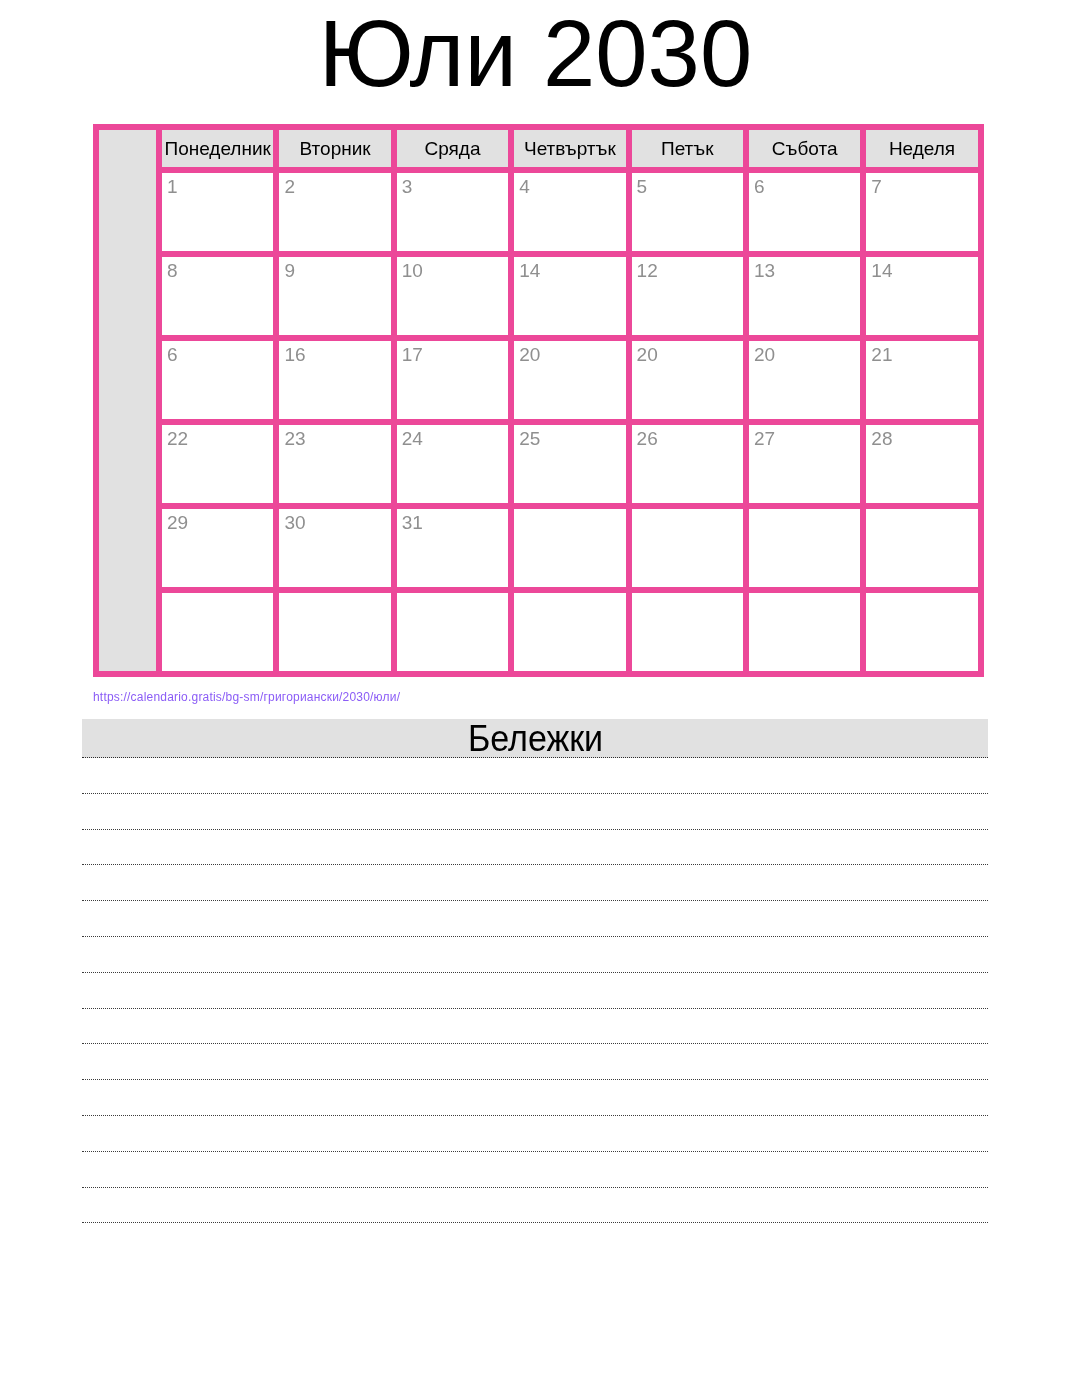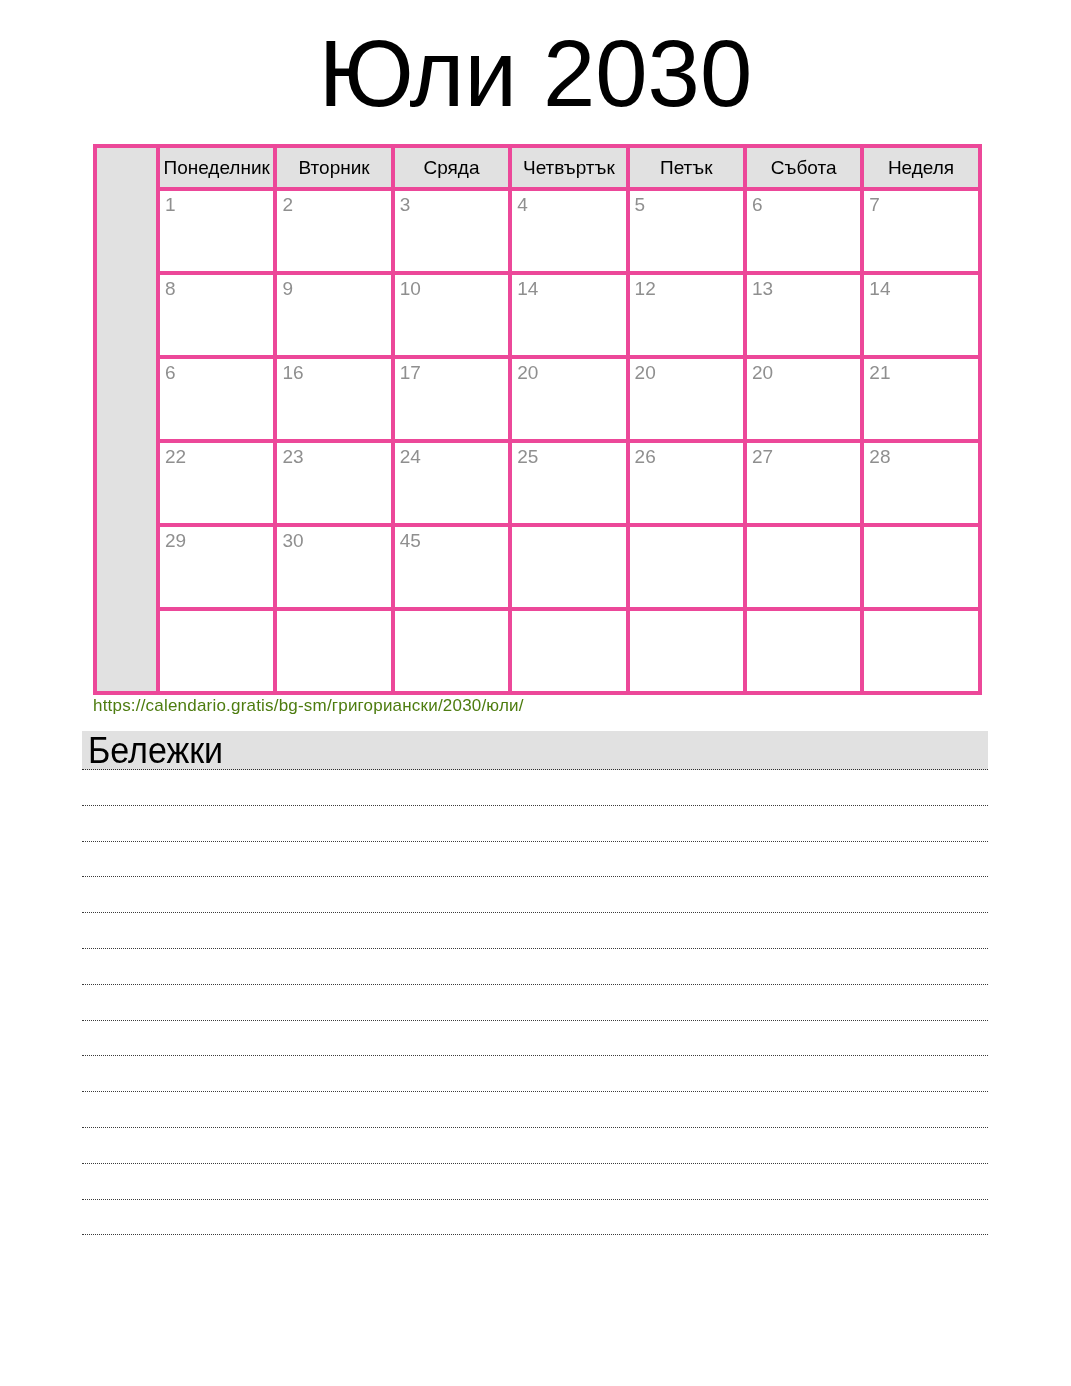--- a/index.html
+++ b/index.html
@@ -7,38 +7,37 @@
   body {
     width: 1071px;
     height: 1386px;
     margin: 0 auto;
     font-family: "Liberation Sans", "DejaVu Sans", sans-serif;
     color: #000;
     overflow: hidden;
     position: relative;
   }
   .page-title {
-    margin-top: 20px;
     text-align: center;
     font-size: 94px;
     font-weight: 400;
     line-height: 1.15;
     color: #000;
     white-space: nowrap;
   }
   table.calendar {
     border-collapse: collapse;
     table-layout: fixed;
     width: 885px;
     margin: 16px 0 0 93px;
   }
   table.calendar col.side { width: 63px; }
   table.calendar col.day { width: 117.4px; }
   table.calendar th, table.calendar td {
-    border: 4px solid #ec4899;
+    border: 6px solid #ec4899;
   }
   td.side-col {
     background: #e1e1e1;
   }
   th.weekday {
     background: #e1e1e1;
     height: 43px;
     font-size: 19px;
     font-weight: 400;
     color: #000;
@@ -48,31 +47,32 @@
   td.day-cell {
     height: 84px;
     vertical-align: top;
     text-align: left;
     padding: 3px 0 0 5px;
     font-size: 19px;
     color: #8f8f8f;
     background: #ffffff;
   }
   .source-url {
-    margin: 1px 0 0 93px;
-    font-size: 17px;
-    color: #4d7c0f;
+    margin: 13px 0 0 93px;
+    font-size: 12px;
+    color: #8b5cf6;
     letter-spacing: 0.2px;
   }
   .notes-header {
     margin: 15px 0 0 82px;
     width: 906px;
     height: 39px;
     background: #e1e1e1;
     border-bottom: 1px dotted #2e2e2e;
+    text-align: center;
   }
   .notes-header .notes-title {
     font-size: 37px;
     line-height: 39px;
     font-weight: 400;
     color: #000;
     display: inline-block;
     transform: scaleX(0.92);
   }
   .notes-lines {
@@ -143,21 +143,21 @@
       <td class="day-cell">23</td>
       <td class="day-cell">24</td>
       <td class="day-cell">25</td>
       <td class="day-cell">26</td>
       <td class="day-cell">27</td>
       <td class="day-cell">28</td>
     </tr>
     <tr>
       <td class="day-cell">29</td>
       <td class="day-cell">30</td>
-      <td class="day-cell">45</td>
+      <td class="day-cell">31</td>
       <td class="day-cell"></td>
       <td class="day-cell"></td>
       <td class="day-cell"></td>
       <td class="day-cell"></td>
     </tr>
     <tr>
       <td class="day-cell"></td>
       <td class="day-cell"></td>
       <td class="day-cell"></td>
       <td class="day-cell"></td>

